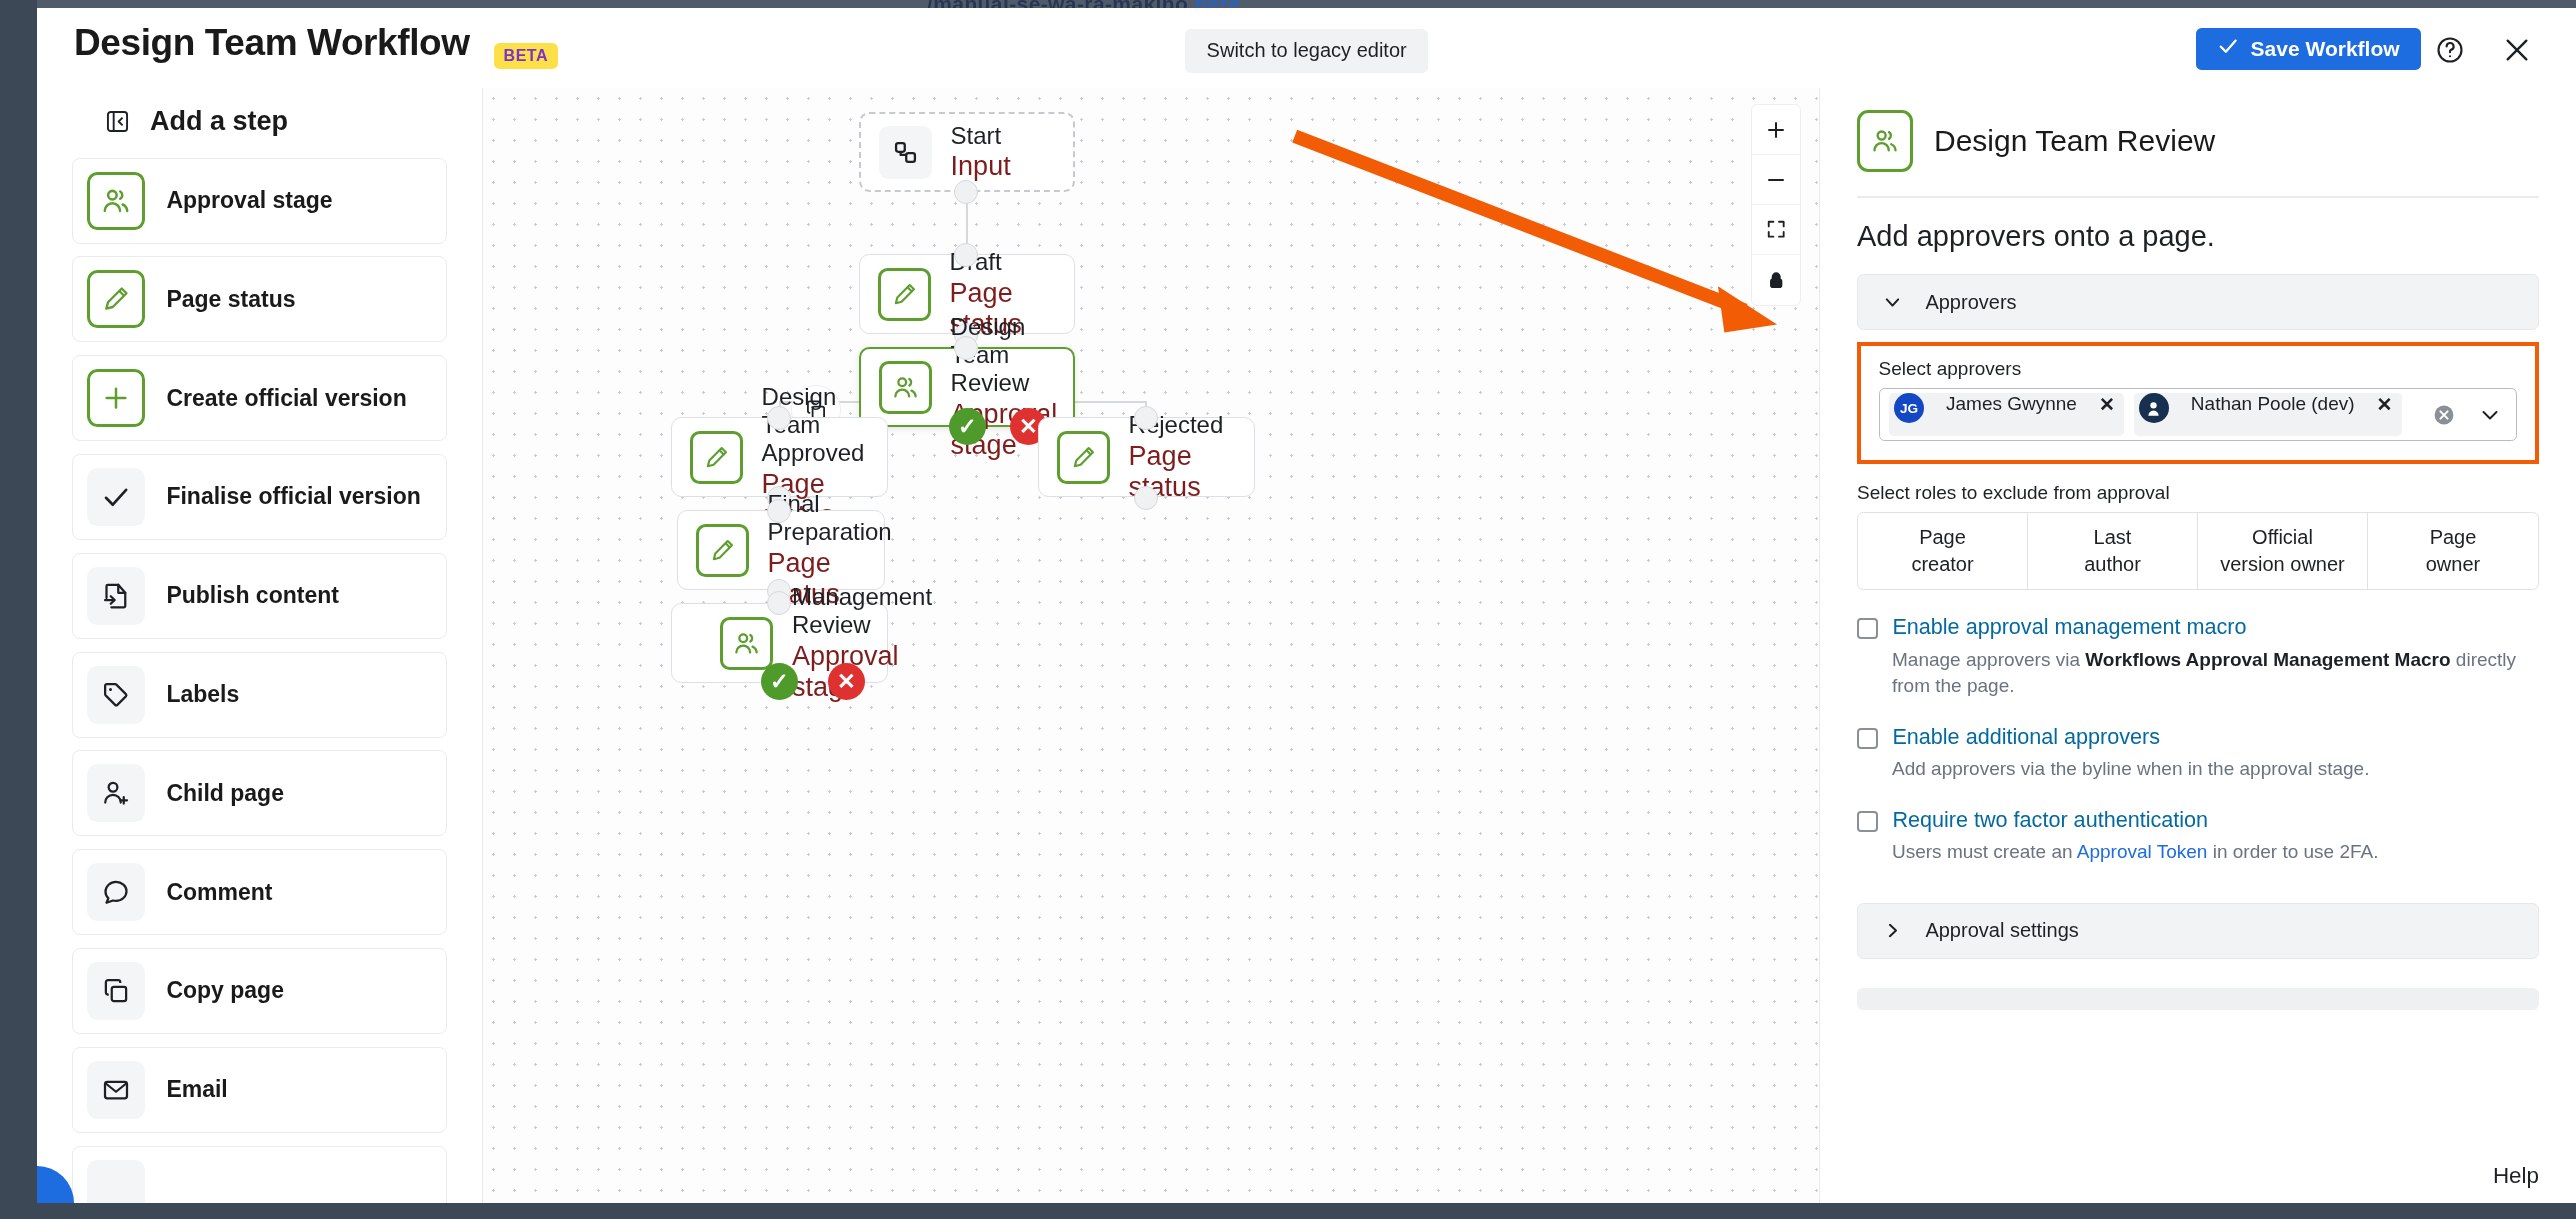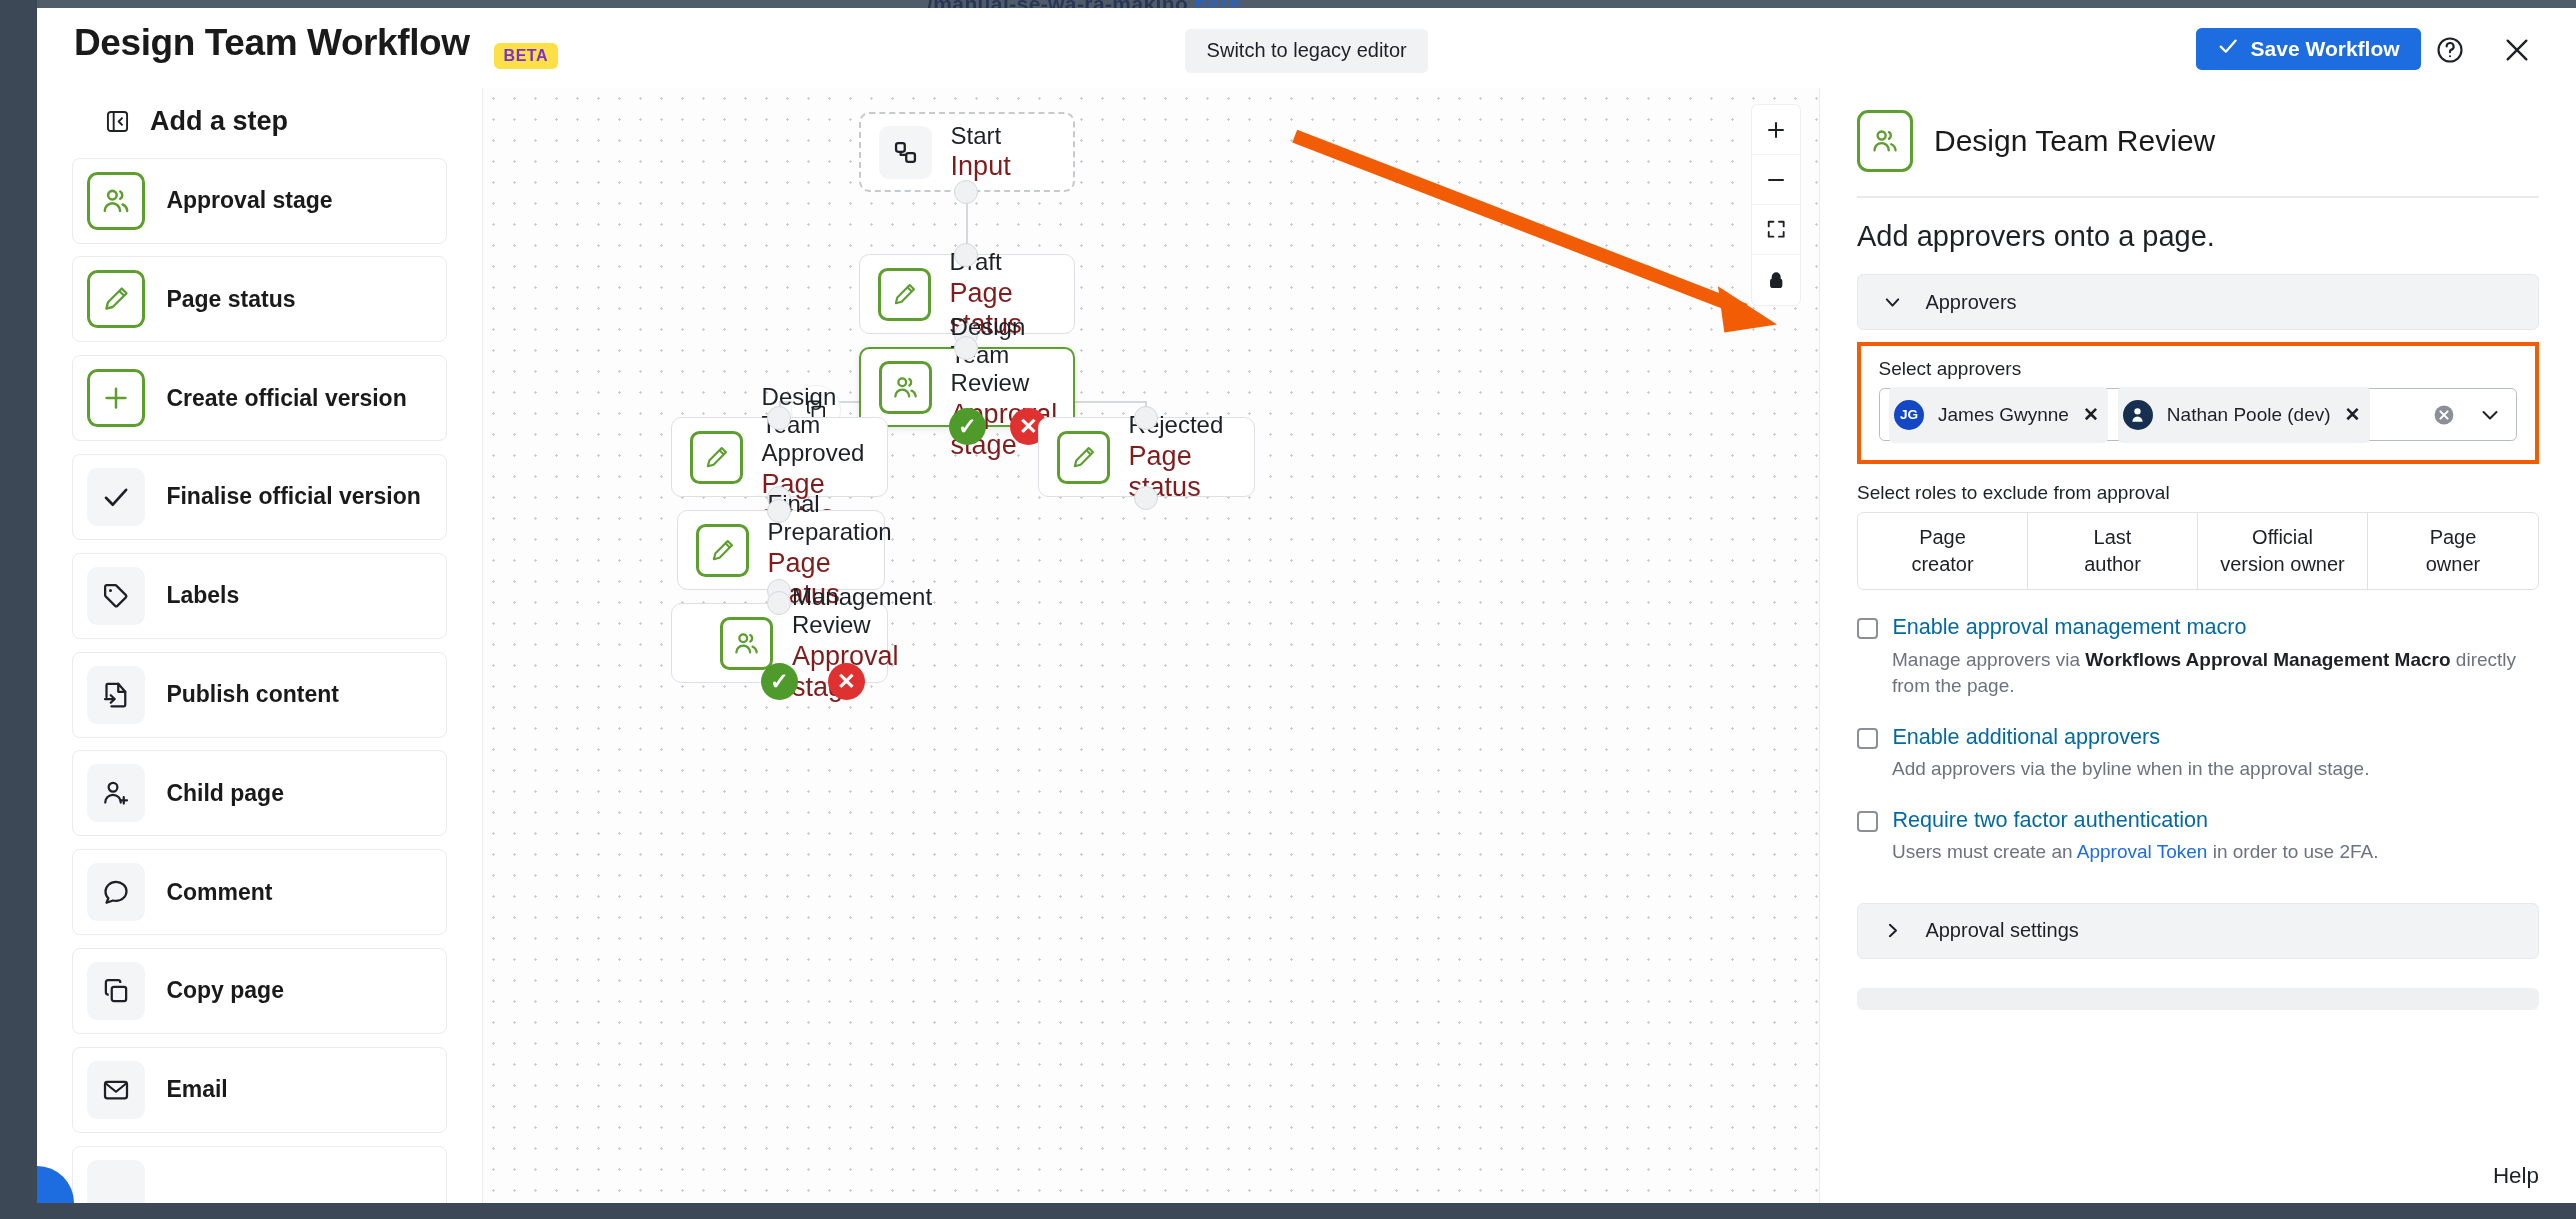--- a/index.html
+++ b/index.html
@@ -173,22 +173,22 @@
     border: 4.8px solid #f25c05; margin-top: 11.2px;
     padding: 12.8px 17.6px 19px 17.6px;
   }
   .field-label { font-size: 19px; color: #1d2125; margin-bottom: 8px; }
   .select-box {
     border: 1.6px solid #b7bcc3; border-radius: 5.6px; height: 53px;
     display: flex; align-items: center; padding: 0 9.6px; gap: 9.6px;
     background: #fff;
   }
   .chip {
-    background: #f1f2f4; border-radius: 4.8px; height: 56px;
-    display: flex; align-items: center; gap: 14px; padding: 0 9.6px 0 4.8px;
+    background: #f1f2f4; border-radius: 4.8px; height: 43px;
+    display: flex; gap: 22px; padding: 0 9.6px 0 4.8px;
     font-size: 19px; color: #1d2125; cursor: pointer;
   }
   .chip-avatar {
     width: 30px; height: 30px; border-radius: 50%;
     display:flex; align-items:center; justify-content:center;
     color:#fff; font-size:13.6px; font-weight:700; flex:0 0 auto;
   }
   .chip-x { font-size: 19px; font-weight: 700; color:#1d2125; cursor:pointer; }
   .sel-clear { margin-left: auto; cursor: pointer; display:flex; }
   .sel-chev { margin-left: 12.8px; margin-right: 4.8px; cursor: pointer; display:flex; }
@@ -318,39 +318,39 @@
           <span class="step-ico grey">
             <svg width="32" height="32" viewBox="0 0 24 24" fill="none" stroke="#1d2125" stroke-width="2" stroke-linecap="round" stroke-linejoin="round">
                 <polyline points="4.5 12.6 9.6 17.8 19.6 6.6"></polyline>
               </svg>
           </span>
           <span class="step-label">Finalise official version</span>
         </div>
 
         <div class="step-item">
           <span class="step-ico grey">
-            <svg width="30" height="30" viewBox="0 0 24 24" fill="none" stroke="#1d2125" stroke-width="1.8" stroke-linejoin="round">
-                <path d="M11.4 3.3H4.6a1.3 1.3 0 0 0-1.3 1.3v6.8a1.3 1.3 0 0 0 .4.9l7.6 7.6a1.3 1.3 0 0 0 1.8 0l6.8-6.8a1.3 1.3 0 0 0 0-1.8l-7.6-7.6a1.3 1.3 0 0 0-.9-.4z"></path>
-                <circle cx="7.6" cy="7.6" r="1.2" fill="#1d2125" stroke="none"></circle>
-              </svg>
-          </span>
-          <span class="step-label">Labels</span>
-        </div>
-
-        <div class="step-item">
-          <span class="step-ico grey">
             <svg width="30" height="30" viewBox="0 0 24 24" fill="none" stroke="#1d2125" stroke-width="1.8" stroke-linecap="round" stroke-linejoin="round">
                 <path d="M19.4 9.4V20a1 1 0 0 1-1 1H8.3"></path>
                 <path d="M13.8 3h-8.4a1 1 0 0 0-1 1v9.6"></path>
                 <polyline points="13.8 3 19.4 9.4 13.8 9.4 13.8 3"></polyline>
                 <line x1="3.2" y1="15.2" x2="10.6" y2="15.2"></line>
                 <polyline points="7.8 12.2 10.9 15.2 7.8 18.2"></polyline>
               </svg>
           </span>
           <span class="step-label">Publish content</span>
+        </div>
+
+        <div class="step-item">
+          <span class="step-ico grey">
+            <svg width="30" height="30" viewBox="0 0 24 24" fill="none" stroke="#1d2125" stroke-width="1.8" stroke-linejoin="round">
+                <path d="M11.4 3.3H4.6a1.3 1.3 0 0 0-1.3 1.3v6.8a1.3 1.3 0 0 0 .4.9l7.6 7.6a1.3 1.3 0 0 0 1.8 0l6.8-6.8a1.3 1.3 0 0 0 0-1.8l-7.6-7.6a1.3 1.3 0 0 0-.9-.4z"></path>
+                <circle cx="7.6" cy="7.6" r="1.2" fill="#1d2125" stroke="none"></circle>
+              </svg>
+          </span>
+          <span class="step-label">Labels</span>
         </div>
 
         <div class="step-item">
           <span class="step-ico grey">
             <svg width="30" height="30" viewBox="0 0 24 24" fill="none" stroke="#1d2125" stroke-width="1.8" stroke-linecap="round">
                 <circle cx="9.6" cy="7.4" r="3.5"></circle>
                 <path d="M3.4 19.6a6.2 6.2 0 0 1 12.4 0"></path>
                 <line x1="18.2" y1="15.2" x2="18.2" y2="20.4"></line>
                 <line x1="15.6" y1="17.8" x2="20.8" y2="17.8"></line>
               </svg>

